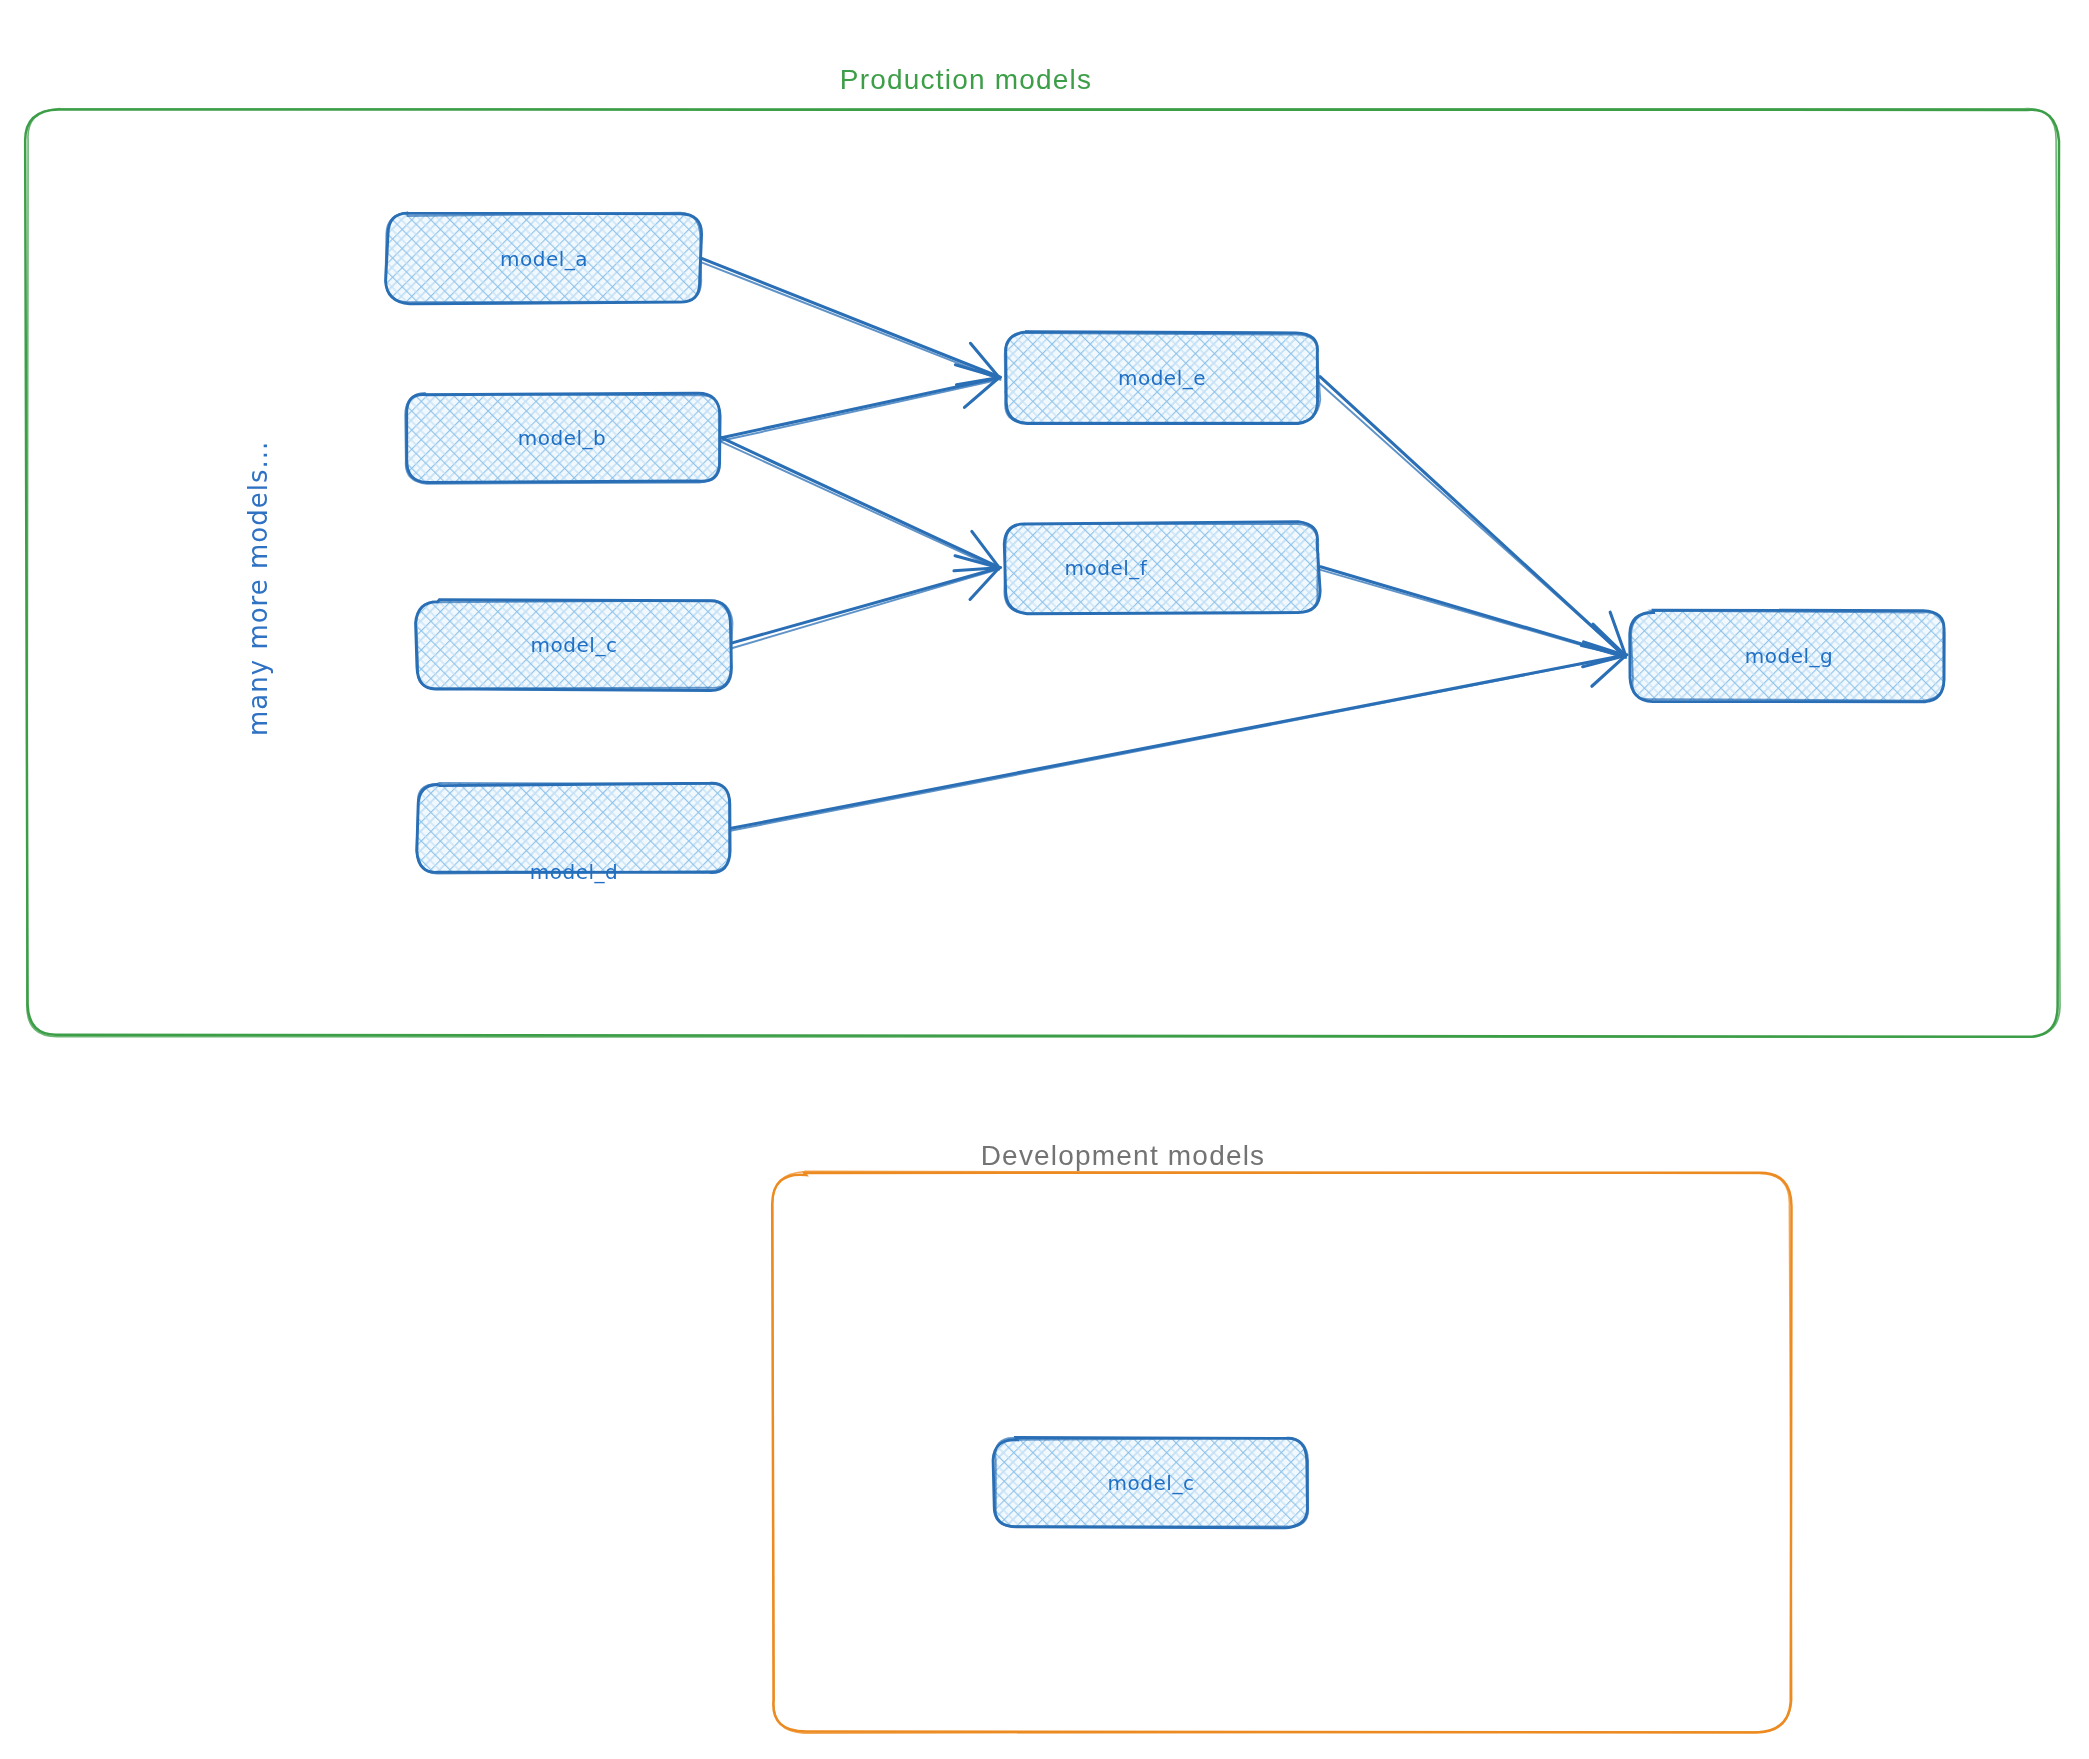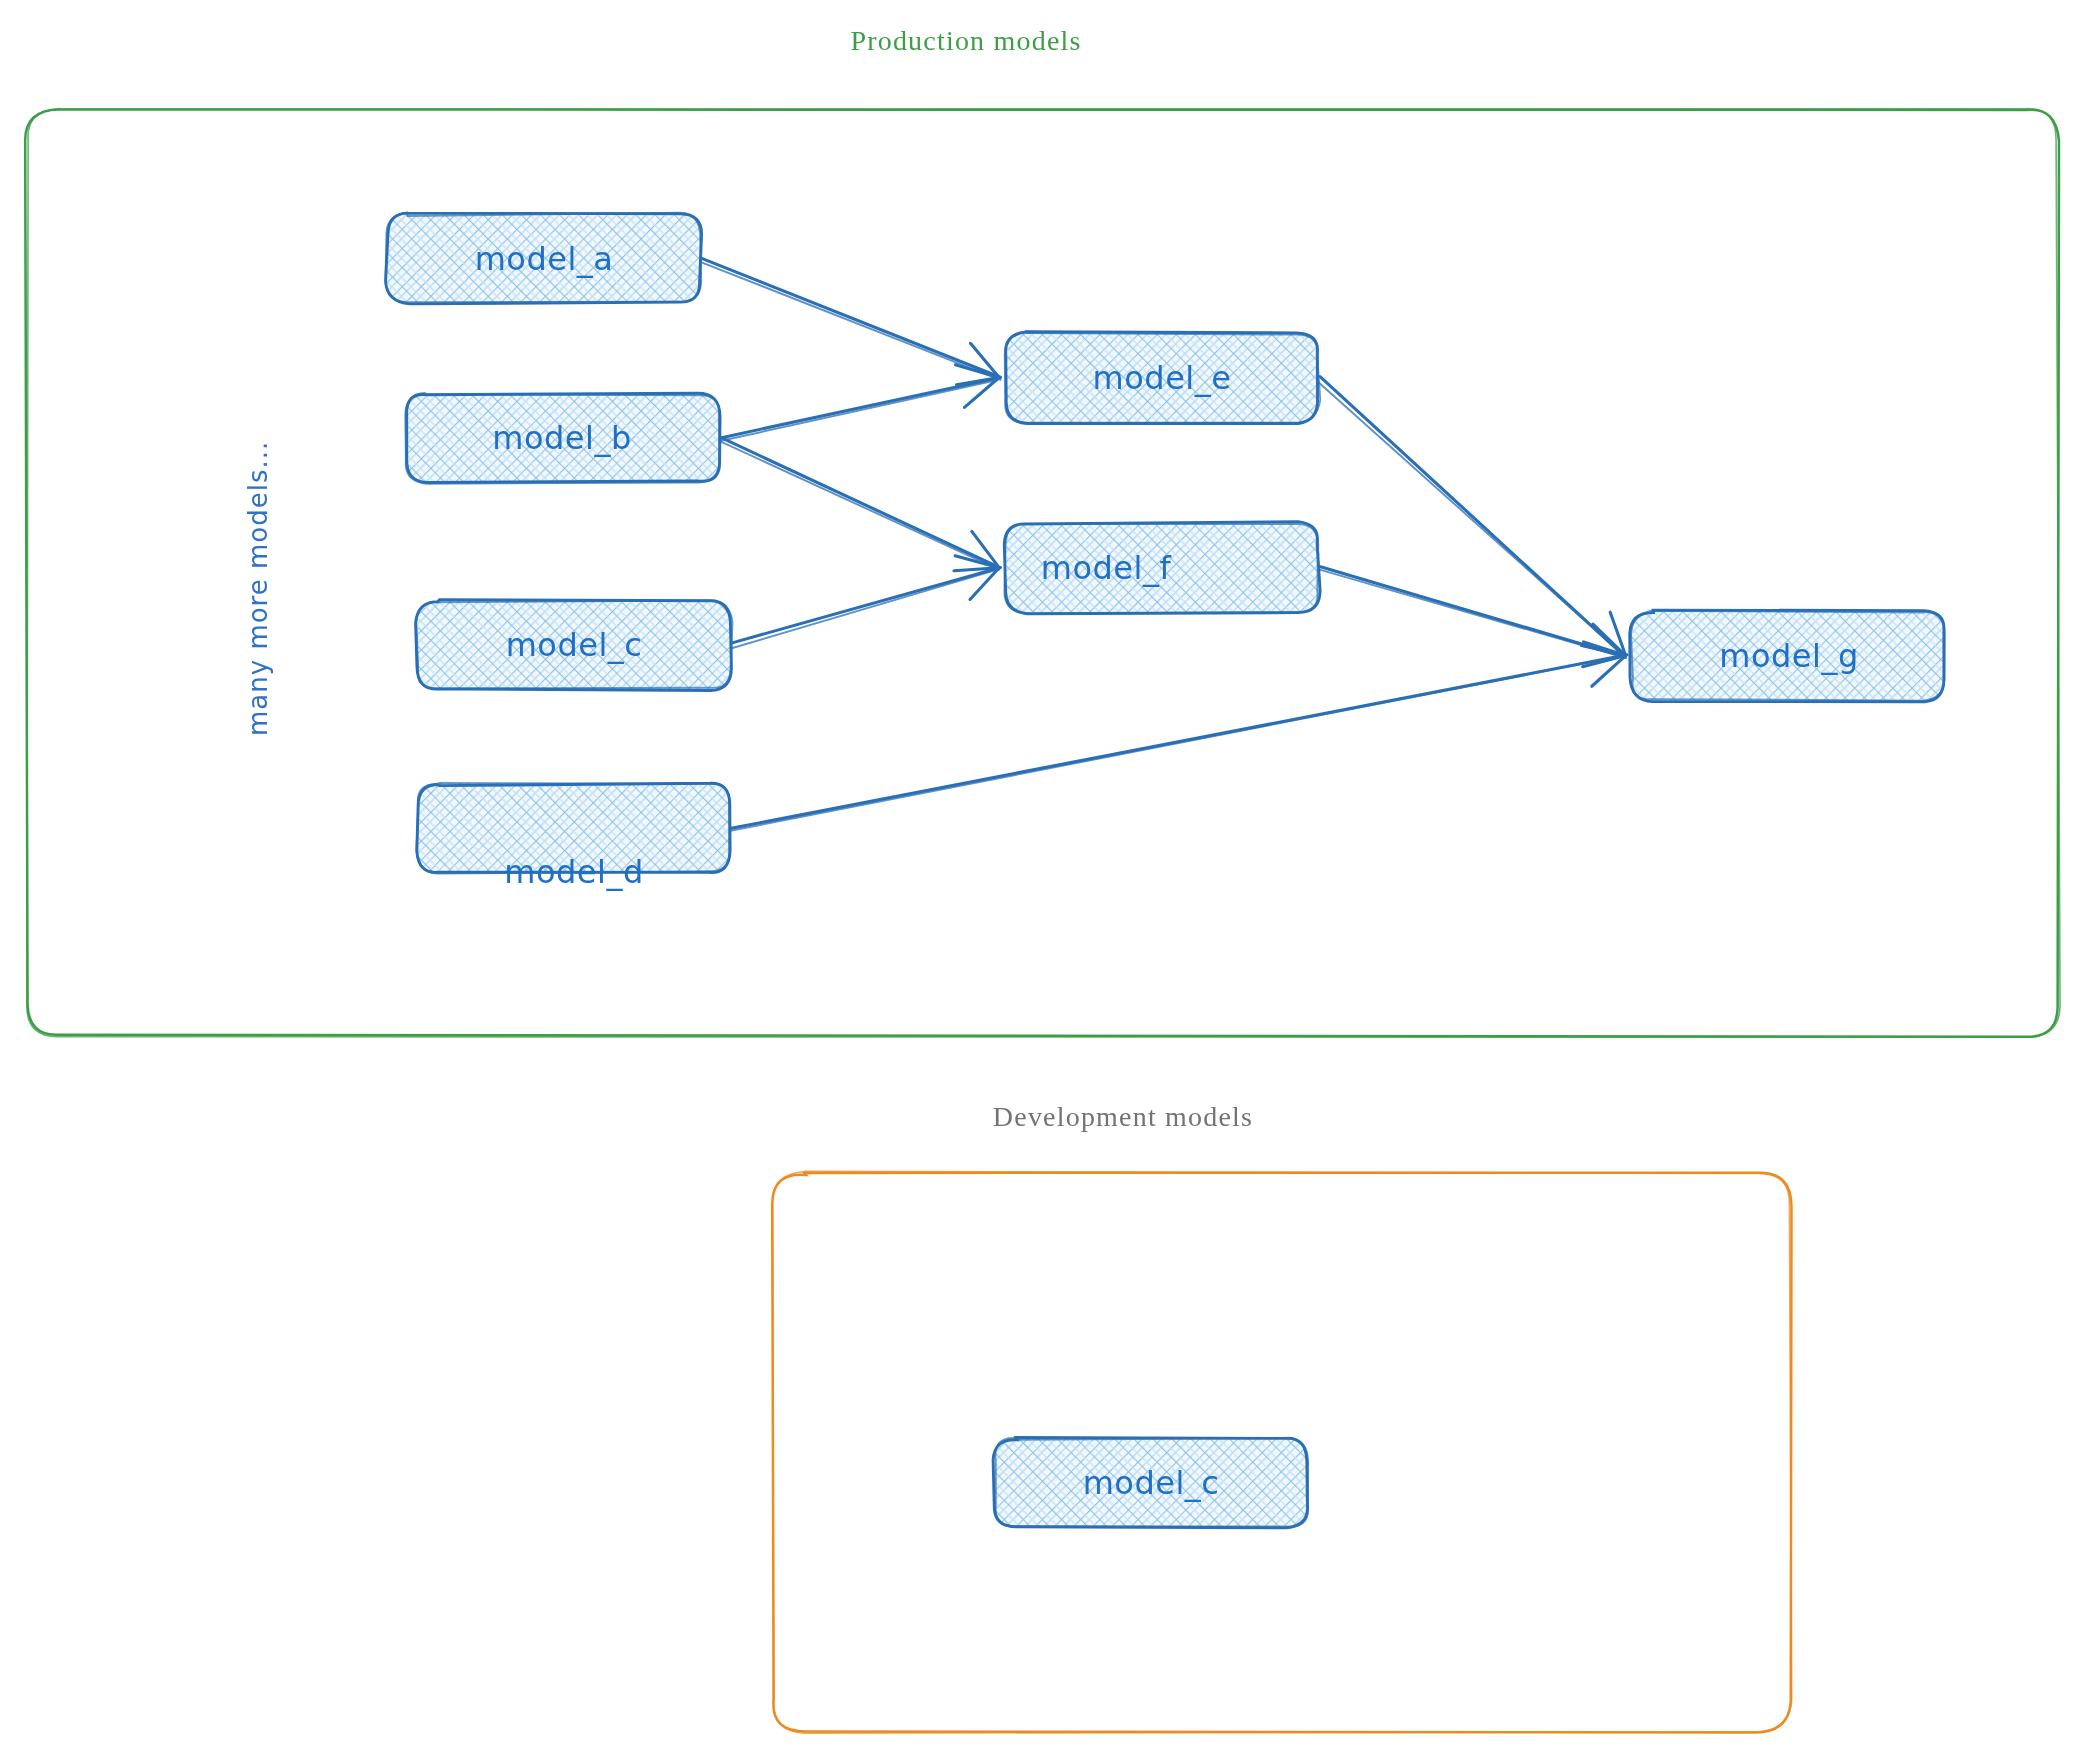--- a/index.html
+++ b/index.html
@@ -17,34 +17,35 @@
   }
   #diagram-svg {
     position: absolute;
     left: 0;
     top: 0;
     width: 2089px;
     height: 1759px;
   }
   .group-title {
     position: absolute;
-    font-family: Liberation Serif, serif;
+    font-family: Liberation Sans, sans-serif;
     font-size: 28px;
     font-weight: 400;
     letter-spacing: 1.2px;
     white-space: nowrap;
     transform: translateX(-50%);
+    margin-top: 39px;
   }
   #prod-title { color: #3d9e48; left: 966px; top: 25px; }
   #dev-title  { color: #737373; left: 1123px; top: 1101px; }
 
   .node-label {
     position: absolute;
     font-family: "DejaVu Sans", sans-serif;
-    font-size: 32px;
+    font-size: 20px;
     color: #1f6fc4;
     letter-spacing: 0.5px;
     white-space: nowrap;
     transform: translate(-50%, -50%);
     pointer-events: none;
   }
   .side-note {
     position: absolute;
     font-family: "DejaVu Sans", sans-serif;
     font-size: 26px;

